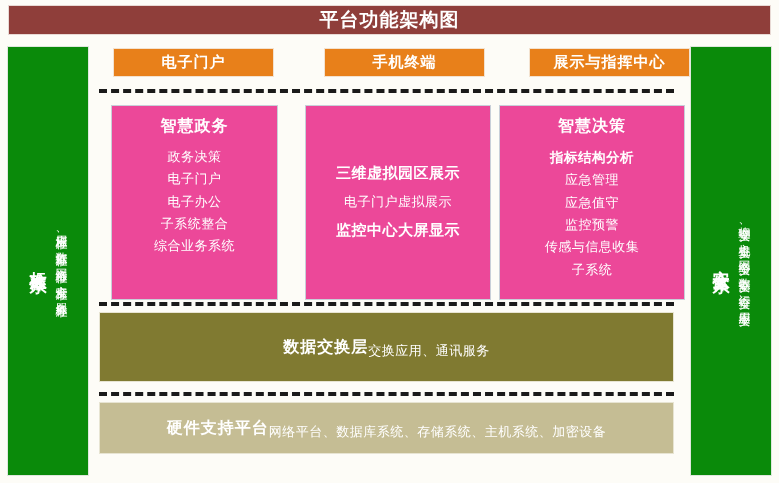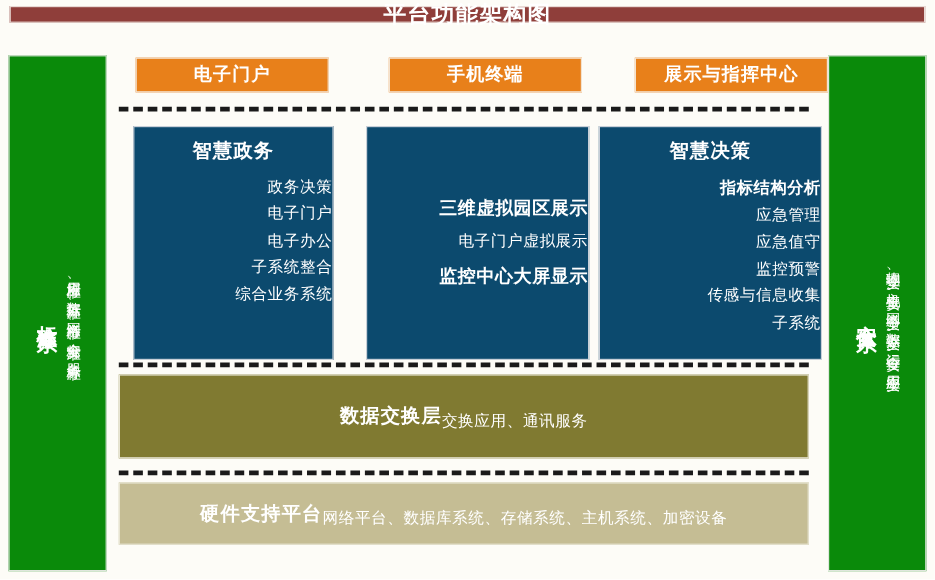--- a/index.html
+++ b/index.html
@@ -15,21 +15,21 @@
     font-family: "DejaVu Sans", "Liberation Sans", sans-serif;
     overflow: hidden;
   }
 
   
   .title-bar {
     position: absolute;
     left: 8px;
     top: 5px;
     width: 763px;
-    height: 14px;
+    height: 30px;
     background: #8f3e3a;
     border: 1px solid #e8d9d4;
     box-sizing: border-box;
     display: flex;
     align-items: center;
     justify-content: center;
     color: #ffffff;
     font-size: 19px;
     font-weight: bold;
     letter-spacing: 1px;
@@ -103,42 +103,41 @@
   }
   .dash-1 { top: 89px;  }
   .dash-2 { top: 302px; }
   .dash-3 { top: 392px; }
 
   
   .panel {
     position: absolute;
     top: 105px;
     height: 195px;
-    background: #0c4a6e;
+    background: #ec4899;
     border: 1px solid #c8cfd8;
     box-sizing: border-box;
     color: #ffffff;
     text-align: center;
     padding-top: 10px;
   }
   .panel-1 { left: 111px; width: 167px; }
   .panel-2 { left: 305px; width: 186px; }
   .panel-3 { left: 499px; width: 186px; }
 
   .panel-title {
     font-size: 16px;
     font-weight: bold;
     letter-spacing: 1px;
     margin-bottom: 9px;
   }
   .panel-item {
     font-size: 13px;
     line-height: 1.72;
     letter-spacing: 0.5px;
-    text-align: right;
   }
   .panel-item.strong {
     font-weight: bold;
     font-size: 13.5px;
   }
   .panel-2 .panel-inner { padding-top: 42px; }
   .panel-2 .panel-item { line-height: 2.05; }
   .panel-2 .panel-item.strong { font-size: 15px; }
 
   

